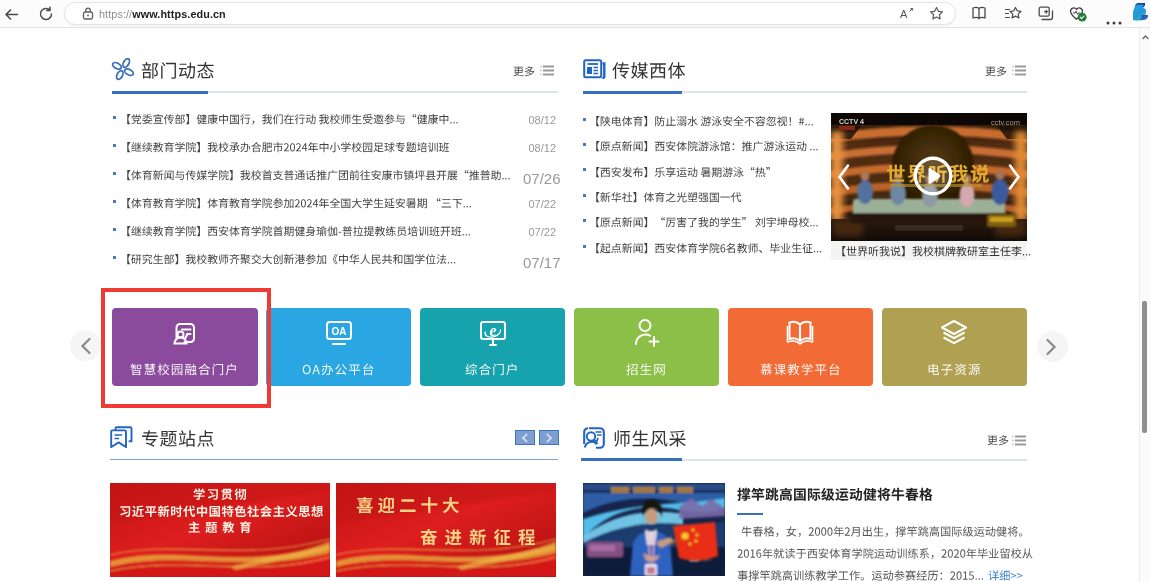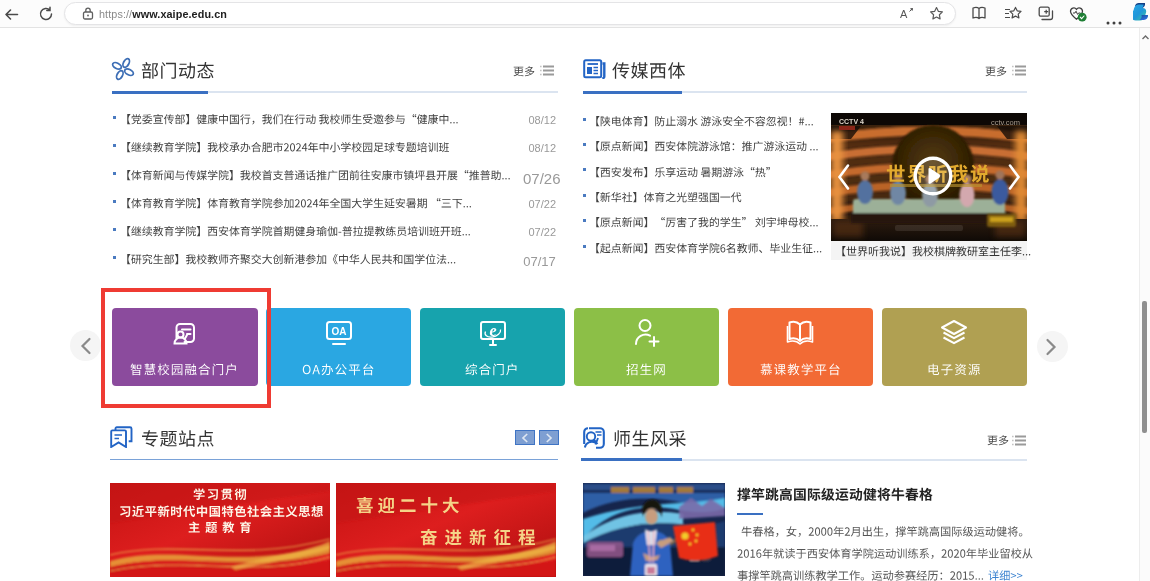--- a/index.html
+++ b/index.html
@@ -280,21 +280,21 @@
     </svg>
     <svg class="abs" style="left:38px;top:6px" width="16" height="16" viewBox="0 0 16 16">
       <path d="M13.5 8a5.5 5.5 0 1 1-1.6-3.9 M12 1.2 v3.2 h-3.2" stroke="#4a4a4a" stroke-width="1.5" fill="none" stroke-linecap="round"></path>
     </svg>
 <div class="abs" style="left:64px;top:2px;width:892px;height:23px;background:#fff;border:1px solid #e4e4e6;border-radius:12px;box-shadow:0 1px 2px rgba(0,0,0,.05)"></div>
 <svg class="abs" style="left:82px;top:7px" width="12" height="13" viewBox="0 0 12 13">
       <rect x="1.5" y="5" width="9" height="7" rx="1.5" fill="none" stroke="#5f5f5f" stroke-width="1.3"></rect>
       <path d="M3.8 5 V3.4 a2.2 2.2 0 0 1 4.4 0 V5" fill="none" stroke="#5f5f5f" stroke-width="1.3"></path>
       <circle cx="6" cy="8.5" r="0.9" fill="#5f5f5f"></circle>
     </svg>
-<div class="abs" style="left:99px;top:8px;font-size:10.8px;color:#8a8a8a;letter-spacing:0.1px">https://<span style="color:#202020;font-weight:bold">www.xaipe.edu.cn</span></div>
+<div class="abs" style="left:99px;top:8px;font-size:10.8px;color:#8a8a8a;letter-spacing:0.1px">https://<span style="color:#202020;font-weight:bold">www.https.edu.cn</span></div>
 <svg class="abs" style="left:899px;top:7px" width="16" height="14" viewBox="0 0 16 14">
       <text x="1" y="11" font-size="11" fill="#555" font-family="Liberation Sans">A</text>
       <path d="M10.5 4.5 L13.5 1.5 M13.5 1.5 l-2.2 .3 M13.5 1.5 l-.3 2.2" stroke="#555" stroke-width="1" fill="none"></path>
     </svg>
 <svg class="abs" style="left:929px;top:6px" width="15" height="15" viewBox="0 0 15 15">
       <path d="M7.5 1.6 l1.8 3.7 4.1.6 -3 2.9 .7 4.1 -3.6-1.9 -3.6 1.9 .7-4.1 -3-2.9 4.1-.6z" fill="none" stroke="#5a5a5a" stroke-width="1.2" stroke-linejoin="round"></path>
     </svg>
 <svg class="abs" style="left:971px;top:6px" width="16" height="15" viewBox="0 0 16 15">
       <path d="M8 2.5 C6.5 1.2 4.5 1.2 2 2 V12 C4.5 11.2 6.5 11.2 8 12.5 C9.5 11.2 11.5 11.2 14 12 V2 C11.5 1.2 9.5 1.2 8 2.5 z M8 2.5 V12.5" fill="none" stroke="#4a4a4a" stroke-width="1.3" stroke-linejoin="round"></path>
     </svg>
@@ -618,21 +618,21 @@
           <use href="#q15" transform="translate(283.4,0) scale(0.0109,-0.0109)"></use>
           <use href="#q35" transform="translate(294.3,0) scale(0.0109,-0.0109)"></use>
           <use href="#q106" transform="translate(305.2,0) scale(0.0109,-0.0109)"></use>
           <use href="#q107" transform="translate(316.1,0) scale(0.0109,-0.0109)"></use>
           <use href="#q30" transform="translate(327.0,0) scale(0.0109,-0.0109)"></use>
           <use href="#q30" transform="translate(330.0,0) scale(0.0109,-0.0109)"></use>
           <use href="#q30" transform="translate(333.1,0) scale(0.0109,-0.0109)"></use>
         </g>
       </svg>
     </div>
-<div class="abs" style="left:523px;top:254.0px;width:33px;font-size:13px;color:#999;text-align:center">07/17</div>
+<div class="abs" style="left:523px;top:254.0px;width:33px;font-size:15px;color:#999;text-align:left">07/17</div>
 <svg class="abs" style="left:583px;top:59px" width="23" height="20" viewBox="0 0 23 20">
 <g stroke="#2264c5" fill="none">
 <path d="M19.5 4.5 h1.8 v13 a1.8 1.8 0 0 1-1.8 1.8 h-.2" stroke-width="2.4"></path>
 <rect x="1.2" y="1.2" width="17" height="17" rx="1.5" stroke-width="2"></rect>
 <path d="M4.5 5 h10.5" stroke-width="1.8"></path>
 <path d="M10.5 8.5 h4.5 M10.5 11.5 h4.5 M10.5 14.5 h4.5" stroke-width="1.6"></path>
 </g>
 <rect x="4" y="8" width="5" height="7" fill="#2264c5"></rect>
     </svg>
 <div style="position:absolute;left:612px;top:57.2px">

